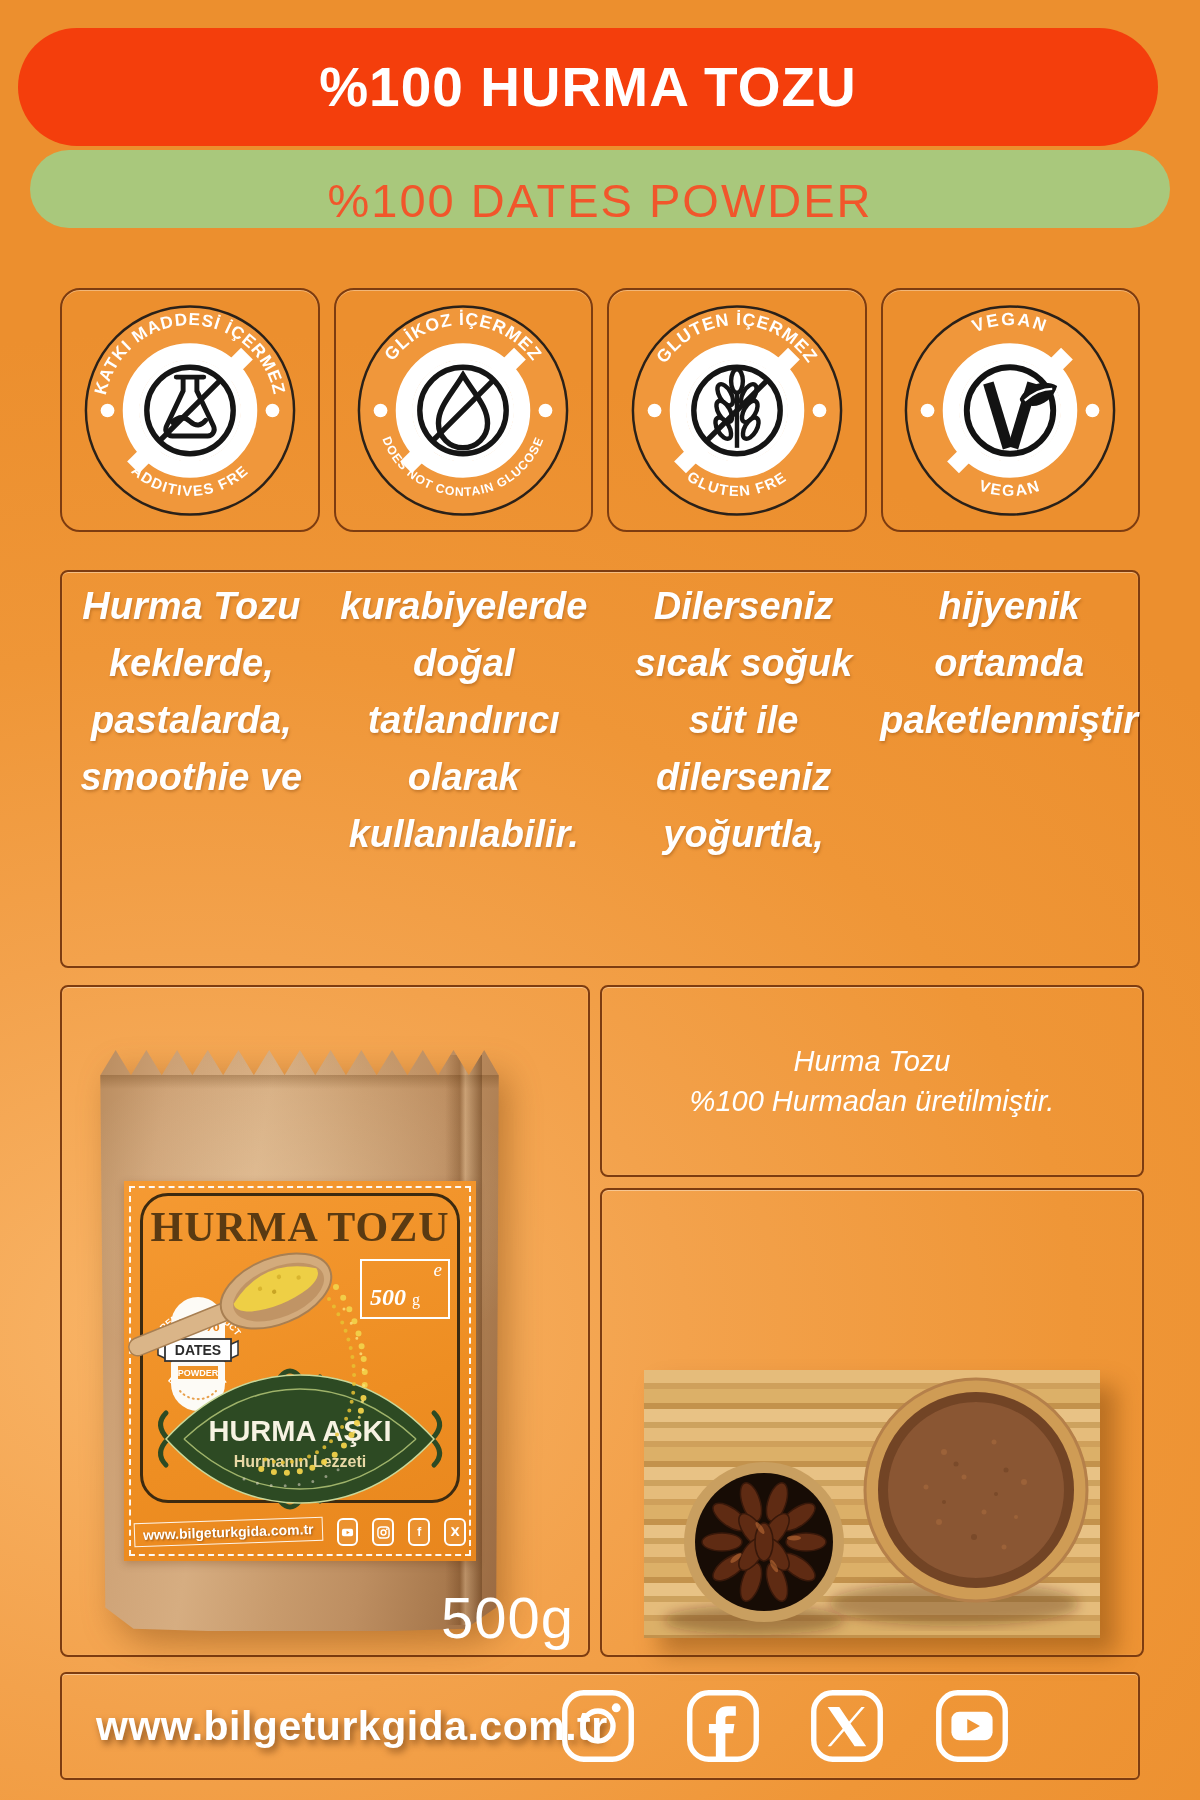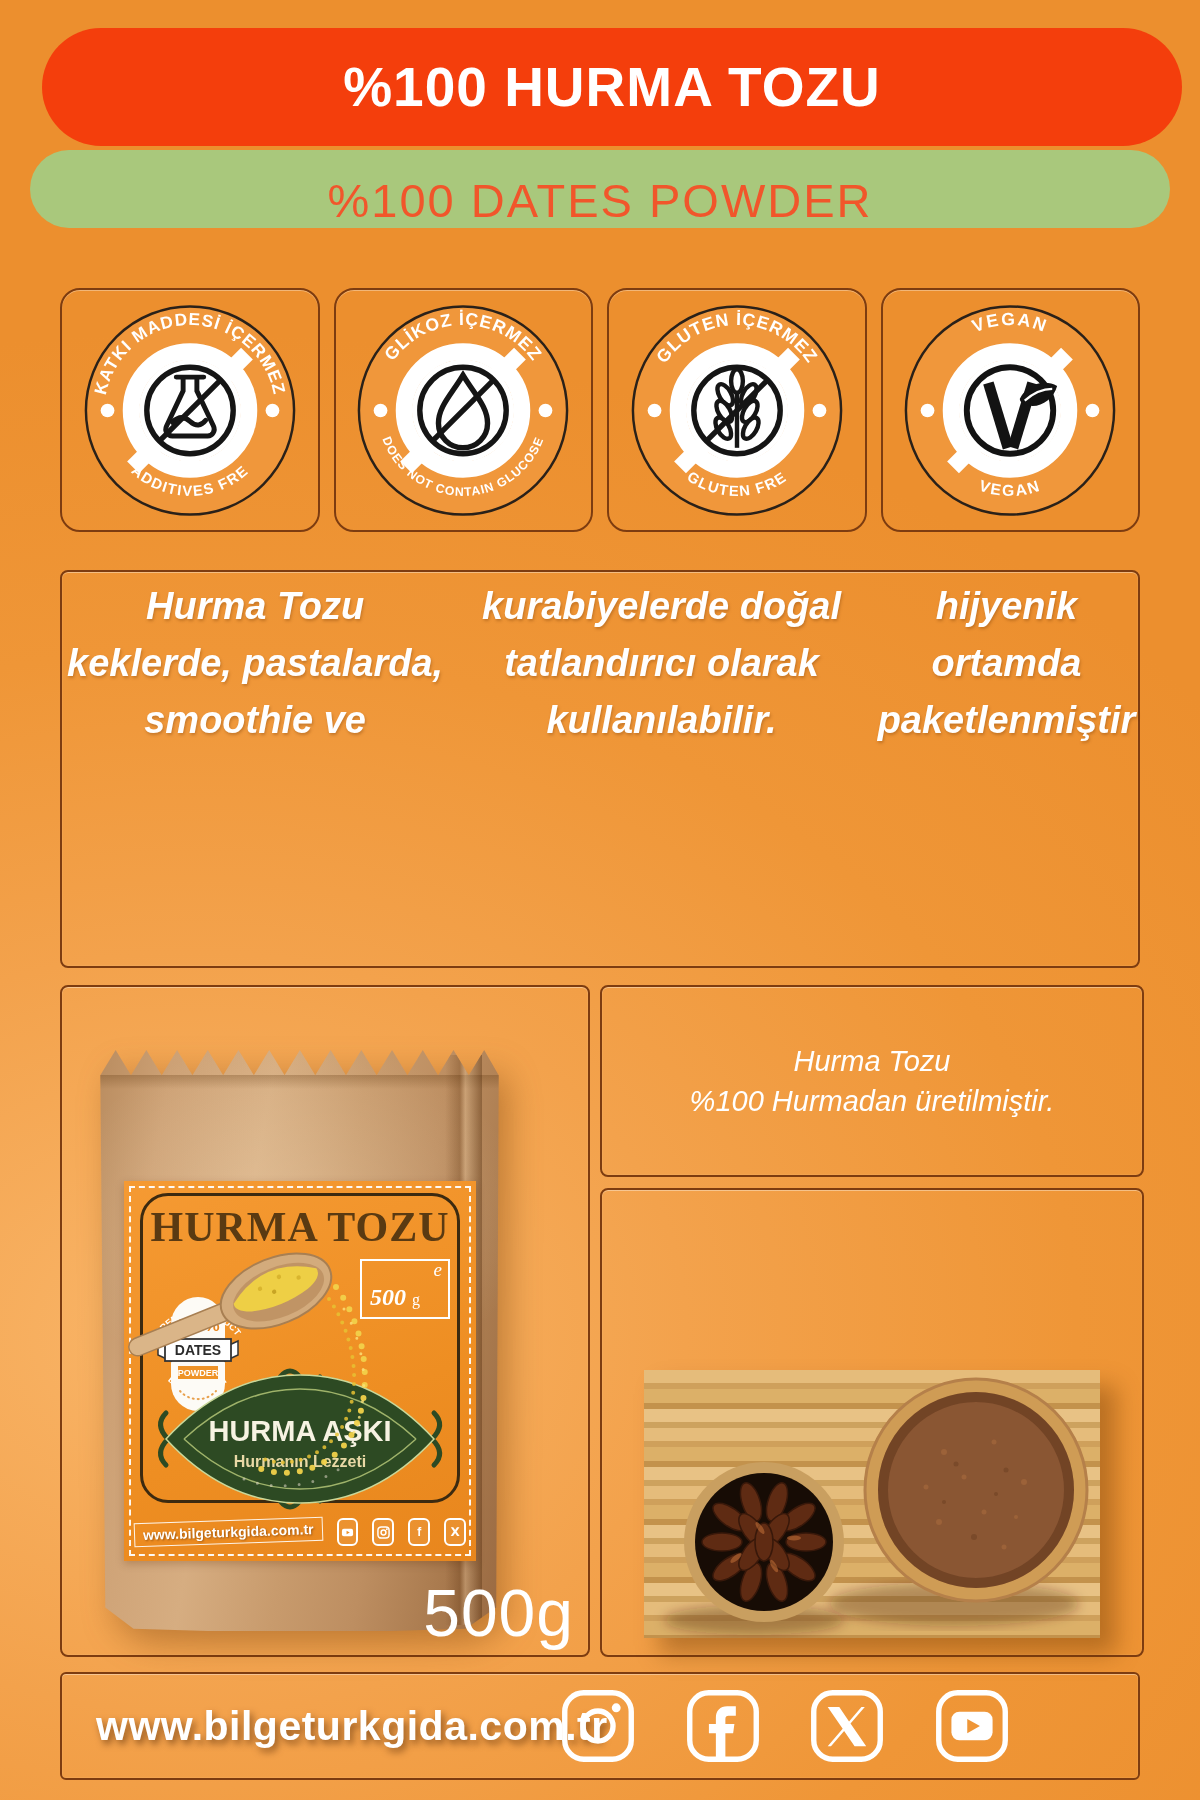--- a/index.html
+++ b/index.html
@@ -2,21 +2,21 @@
 <html><head>
 <meta charset="utf-8">
 <style>
   html,body{margin:0;padding:0;background:#fff;}
   .page{position:relative;width:1200px;height:1800px;overflow:hidden;
     font-family:"Liberation Sans",sans-serif;
     background:radial-gradient(1300px 1000px at 16% 74%, #f9b568 0%, #f3a24c 38%, #ef9637 68%, #ec8f2e 100%);}
   .abs{position:absolute;}
 
   
-  .pill-red{left:42px;top:28px;width:1140px;height:118px;background:#f43e0c;border-radius:60px;
+  .pill-red{left:18px;top:28px;width:1140px;height:118px;background:#f43e0c;border-radius:60px;
     display:flex;align-items:center;justify-content:center;}
   .pill-red span{color:#fff;font-size:55px;font-weight:bold;letter-spacing:1px;}
   .pill-green{left:30px;top:150px;width:1140px;height:78px;background:#a9c87c;border-radius:40px;
     display:flex;align-items:flex-end;justify-content:center;}
   .pill-green span{color:#f1562b;font-size:47px;letter-spacing:2px;}
 
   
   .frame{border:2px solid #7d3c10;box-shadow:inset 0 1px 0 rgba(255,255,255,.35), inset 0 0 0 .5px rgba(255,240,210,.15);}
 
   
@@ -32,21 +32,21 @@
   .desc div{color:#fff;font-size:38px;font-weight:bold;font-style:italic;line-height:57px;
     text-shadow:1px 2px 3px rgba(120,60,10,.35);}
 
   
   .left-panel{left:60px;top:985px;width:526px;height:668px;border-radius:8px;}
   .info-panel{left:600px;top:985px;width:540px;height:188px;border-radius:8px;
     display:flex;flex-direction:column;justify-content:center;text-align:center;}
   .info-panel div{color:#fff;font-size:29px;font-style:italic;line-height:40px;}
   .photo-panel{left:600px;top:1188px;width:540px;height:465px;border-radius:8px;}
 
-  .weight-big{right:14px;bottom:4px;color:#fff;font-size:66px;letter-spacing:1px;margin-top:13px;}
+  .weight-big{right:14px;bottom:4px;color:#fff;font-size:58px;letter-spacing:1px;margin-top:13px;}
 
   
   .bag{left:30px;top:56px;width:415px;height:588px;filter:drop-shadow(10px 14px 16px rgba(95,45,0,.35));}
   .bag-body{position:absolute;inset:0;
     background:
       radial-gradient(340px 260px at 48% 30%, rgba(255,236,205,.28), rgba(255,236,205,0) 70%),
       linear-gradient(100deg,#b78a5d 0%,#cda175 16%,#d6ad81 36%,#c89b6d 54%,#bd8e61 70%,#aa7b4f 85%,#976740 100%);
     clip-path:polygon(2% 5.5%,5.7% 1.2%,9.4% 5.5%,13.1% 1.2%,16.8% 5.5%,20.5% 1.2%,24.2% 5.5%,27.9% 1.2%,31.6% 5.5%,35.3% 1.2%,39% 5.5%,42.7% 1.2%,46.4% 5.5%,50.1% 1.2%,53.8% 5.5%,57.5% 1.2%,61.2% 5.5%,64.9% 1.2%,68.6% 5.5%,72.3% 1.2%,76% 5.5%,79.7% 1.2%,83.4% 5.5%,87.1% 1.2%,90.8% 5.5%,94.5% 1.2%,98% 5.5%,97.4% 96%,90% 99.6%,72% 100%,28% 100%,10% 99.6%,3.2% 96%);}
   .bag-body::before{content:"";position:absolute;left:2%;right:2%;top:5.5%;height:14px;
     background:linear-gradient(180deg,rgba(90,50,10,.28),rgba(90,50,10,0));}
@@ -183,20 +183,21 @@
         </g>
         <path d="M120,98 C128,82 146,78 158,85 C154,100 138,109 126,104 C121,102 120,100 120,98 Z" fill="#131313"></path>
         <path d="M125,100 C134,92 145,88 153,88" stroke="#fff" stroke-width="2.2" fill="none"></path>
       </svg>
     </div>
   </div>
 
   <div class="abs desc frame">
     <div>Hurma Tozu keklerde, pastalarda, smoothie ve</div>
     <div>kurabiyelerde doğal tatlandırıcı olarak kullanılabilir.</div>
+    <div>Dilerseniz sıcak soğuk süt ile dilerseniz yoğurtla,</div>
     <div>hijyenik ortamda paketlenmiştir</div>
   </div>
 
   <div class="abs left-panel frame">
     <div class="abs bag">
       <div class="bag-body"></div>
       <div class="bag-label">
         <div class="dashes"></div>
         <div class="label-frame"></div>
         <div class="label-title">HURMA TOZU</div>

